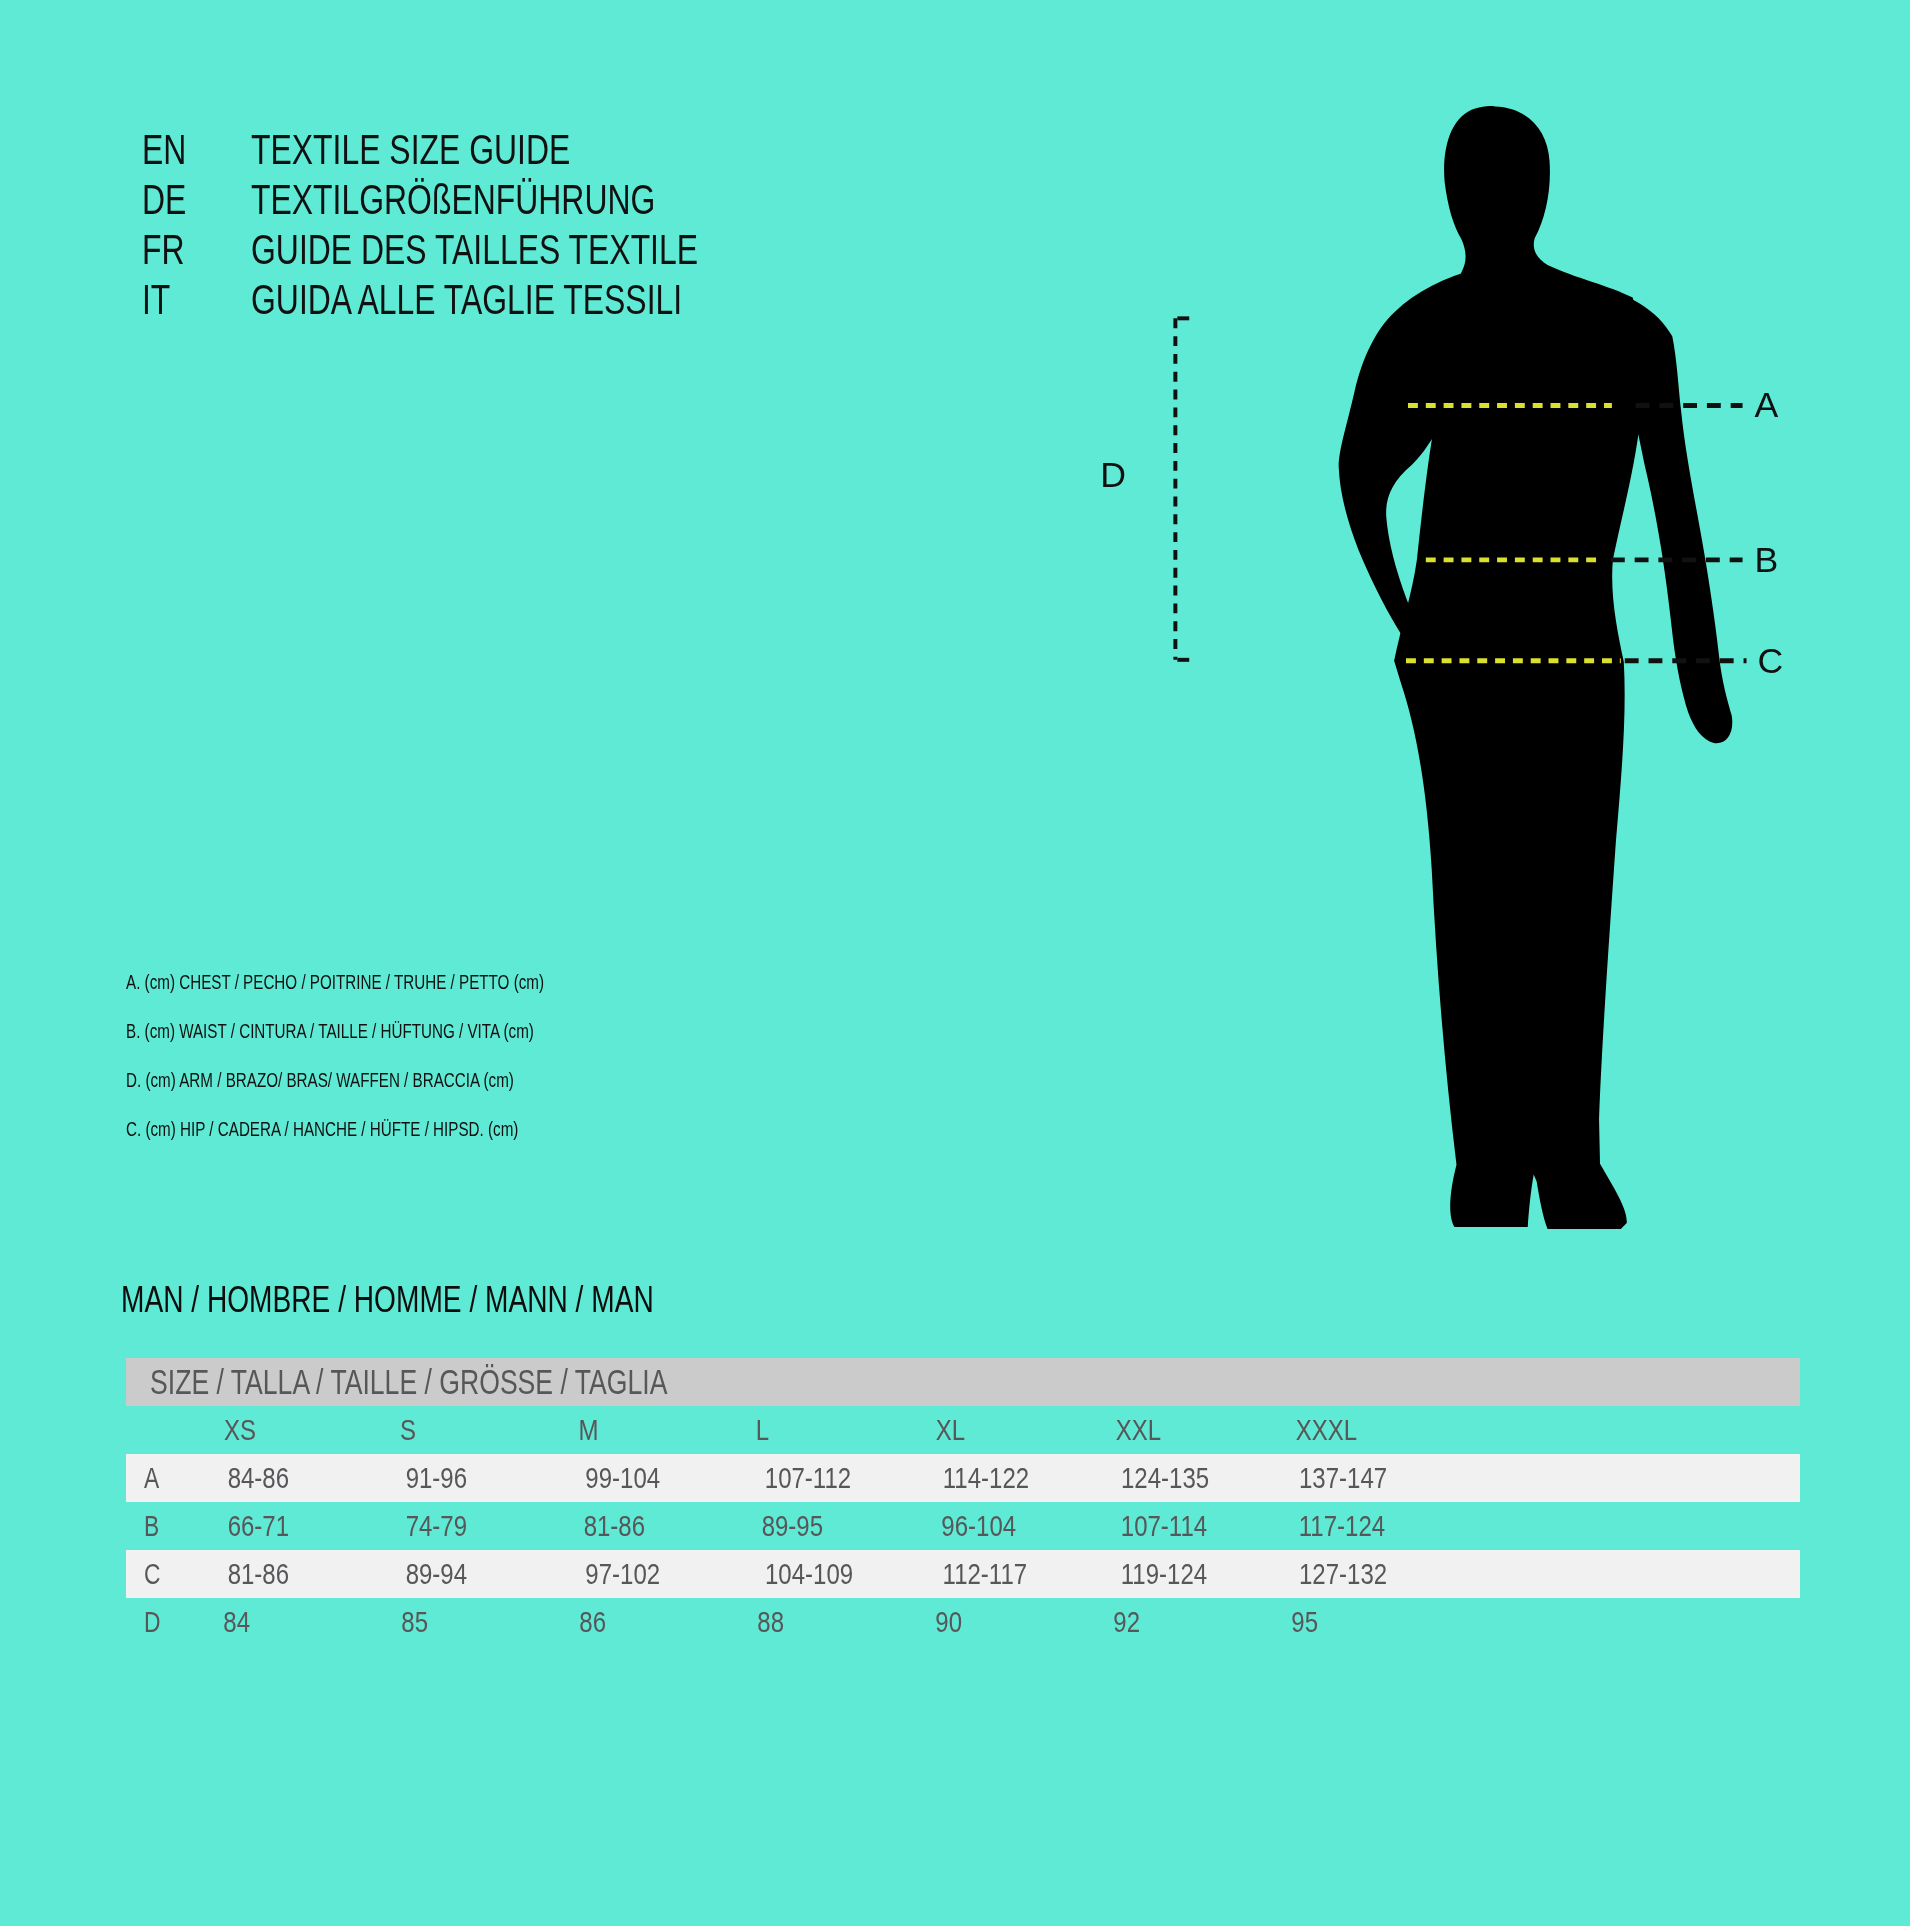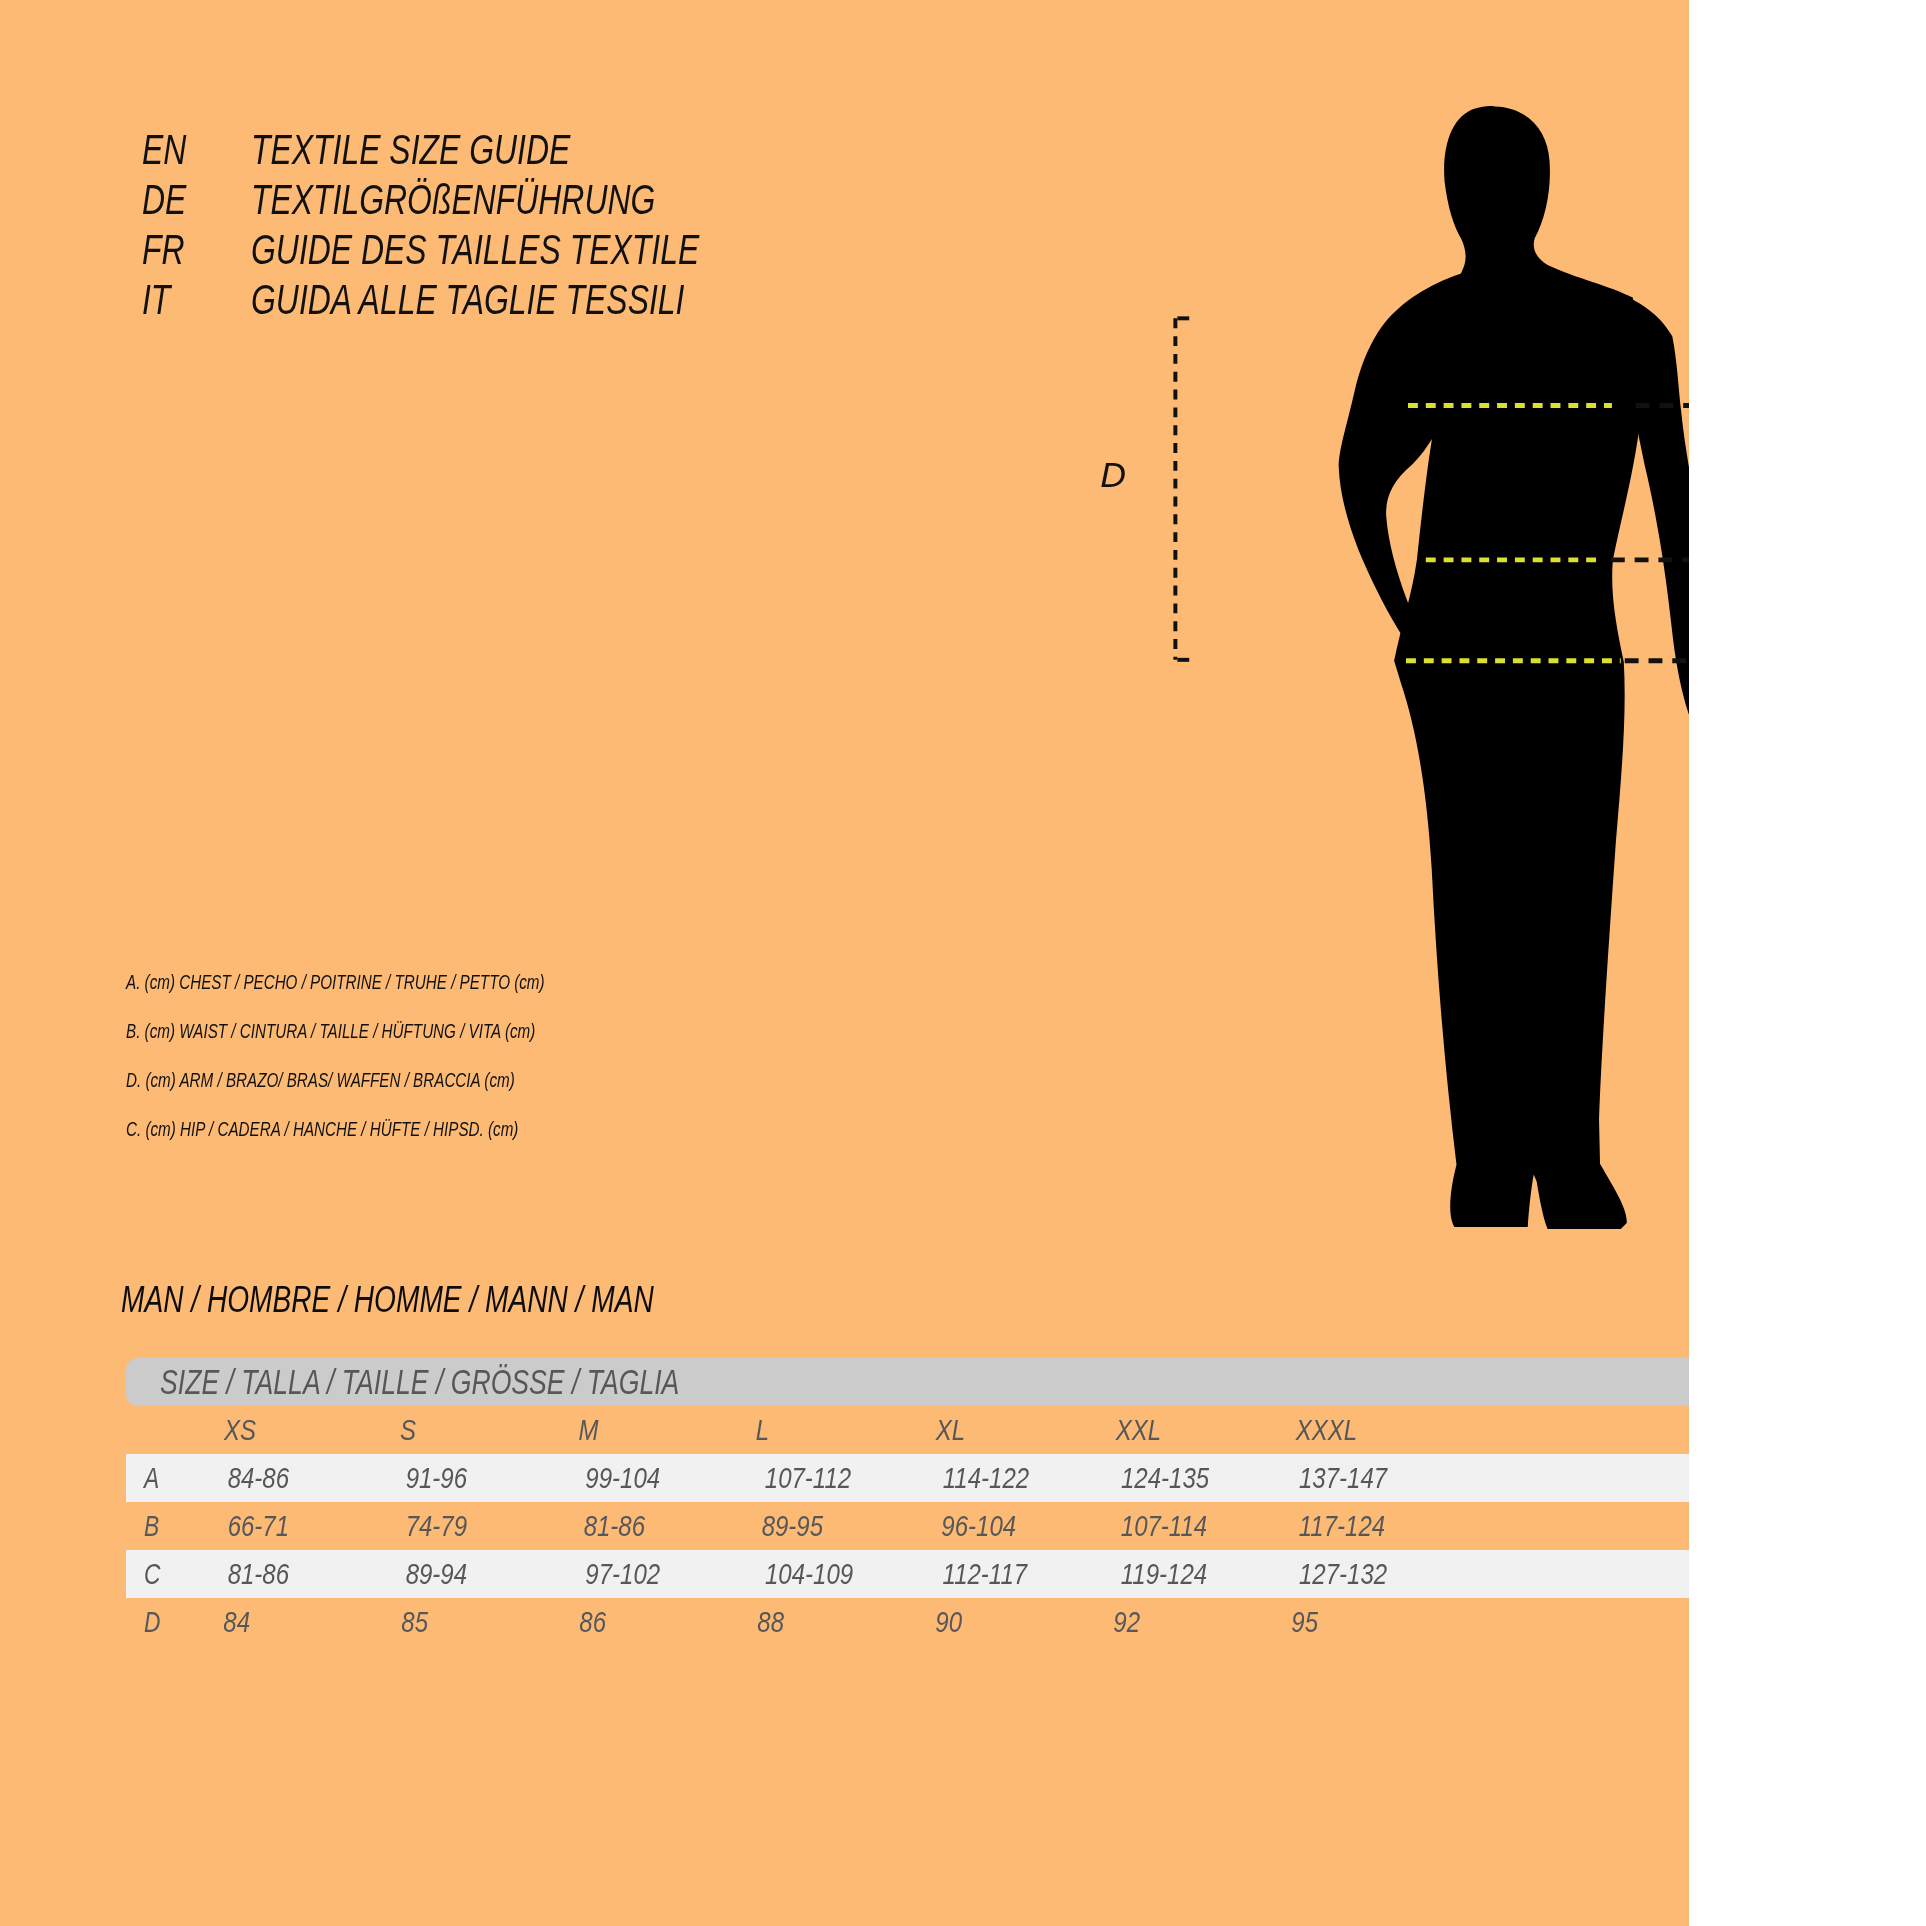--- a/index.html
+++ b/index.html
@@ -1,39 +1,39 @@
 <!DOCTYPE html>
 <html><head>
 <meta charset="utf-8">
 <style>
   html,body{margin:0;padding:0;background:#ffffff;}
-  .page{position:relative;width:1689px;height:1927px;background:#fdba74;overflow:hidden;
-        font-family:"Liberation Sans",sans-serif;color:#111111;font-style:italic;}
+  .page{position:relative;width:1910px;height:1927px;background:#5eead4;overflow:hidden;
+        font-family:"Liberation Sans",sans-serif;color:#111111;}
 
   
   .cxl{display:inline-block;transform:scaleX(.76);transform-origin:0 50%;white-space:nowrap;}
   .cxc{display:inline-block;transform:scaleX(.80);transform-origin:50% 50%;white-space:nowrap;}
 
   
   .lang{position:absolute;left:142px;top:125px;}
   .lang-row{display:flex;height:50px;align-items:center;font-size:42px;letter-spacing:0;}
   .lang-code{width:109px;flex:0 0 109px;}
 
   
   .legend{position:absolute;left:126px;top:958px;}
   .legend-row{height:49px;display:flex;align-items:center;font-size:20px;}
 
   
   .section-title{position:absolute;left:121px;top:1277px;height:44px;display:flex;align-items:flex-end;
                  font-size:37px;color:#0d0d0d;}
 
   
   .size-table{position:absolute;left:126px;top:1358px;width:1674px;font-size:30px;color:#57575a;}
-  .tband{height:48px;background:#cbcbcb;display:flex;align-items:center;padding-left:34px;
-         box-sizing:border-box;font-size:35px;border-radius:12px;}
+  .tband{height:48px;background:#cbcbcb;display:flex;align-items:center;padding-left:24px;
+         box-sizing:border-box;font-size:35px;}
   .trow{height:48px;display:grid;grid-template-columns:94px repeat(7,178px) 1fr;align-items:center;}
   .trow.stripe{background:#f1f1f1;}
   .tlabel{padding-left:18px;text-align:left;}
   .tcell{}
 
   
   .figure-wrap{position:absolute;left:1010px;top:59px;width:891px;height:1267px;}
   svg text{font-family:"Liberation Sans",sans-serif;}
 </style>
 </head>

